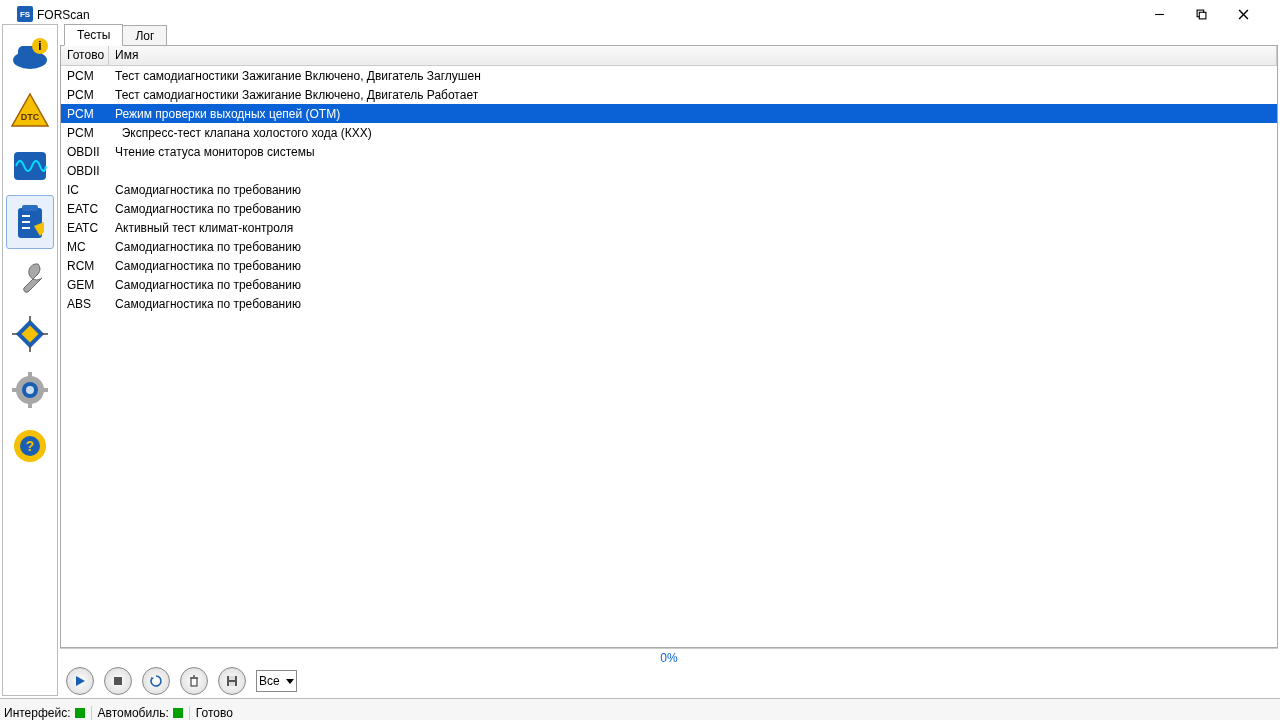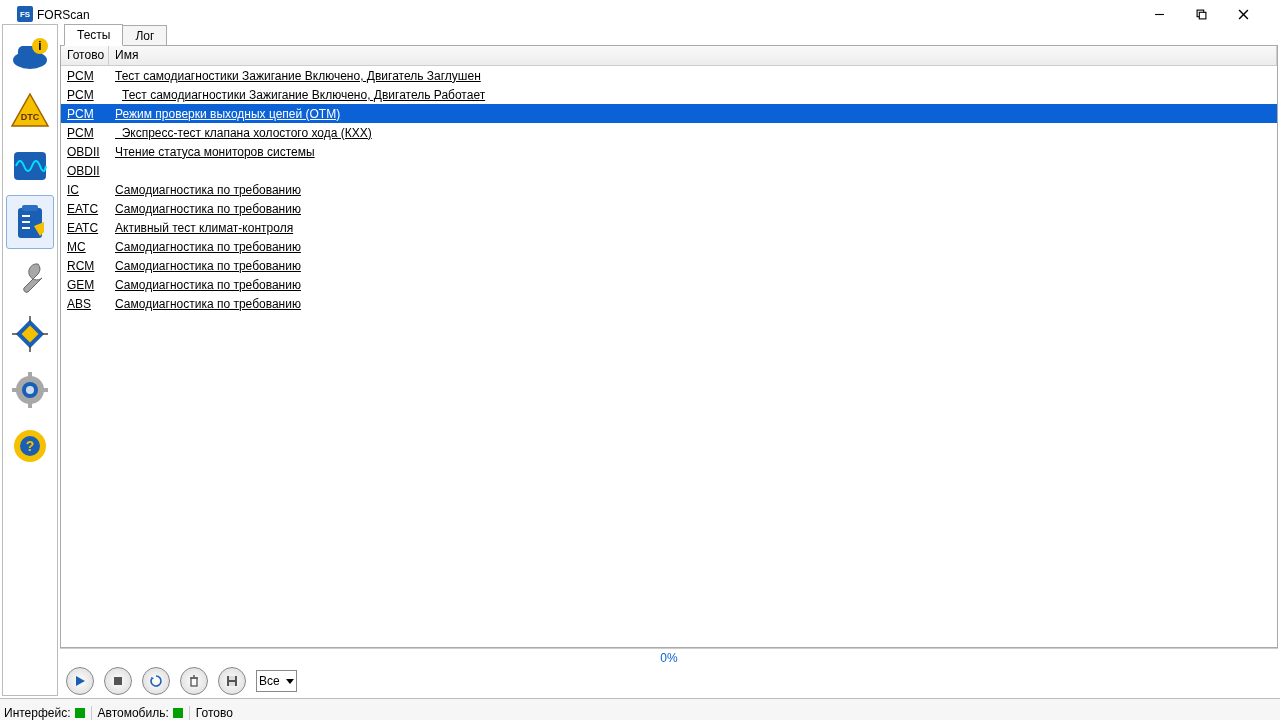--- a/index.html
+++ b/index.html
@@ -27,21 +27,21 @@
   
   .table-container { flex: 1; border: 1px solid #aaa; margin-top: -1px; overflow: hidden; background:#fff; }
   .table-header { display: flex; background: linear-gradient(#f9f9f9, #ececec); border-bottom: 1px solid #ccc; height: 20px; }
   .th { padding: 2px 6px; border-right: 1px solid #ccc; font-size: 12px; }
   .th.mod { width: 48px; }
   .th.name { flex: 1; }
   
   .rows { }
   .row { display: flex; height: 19px; align-items: center; }
   .row.selected { background: #0a62d6; color: #fff; }
-  .cell { padding: 1px 6px; font-size: 12px; text-decoration: underline; }
+  .cell { padding: 1px 6px; font-size: 12px; }
   .cell.mod { width: 48px; }
   .cell.name { flex: 1; }
   
   .progress-bar { height: 18px; border-top: 1px solid #ccc; display: flex; align-items: center; justify-content: center; font-size: 12px; color: #0a62d6; }
   
   .bottom-toolbar { height: 30px; display: flex; align-items: center; gap: 10px; padding: 2px 6px; }
   .tool-btn { width: 28px; height: 28px; border: 1px solid #888; border-radius: 50%; background: radial-gradient(#fefefe,#d8d8d8); display: flex; align-items: center; justify-content: center; }
   .tool-btn svg { width: 14px; height: 14px; }
   .filter-select { height: 22px; border: 1px solid #888; font-size: 12px; padding: 0 2px; display:flex; align-items:center; gap:6px; background:#fff;}
   
@@ -160,21 +160,21 @@
         <div class="th mod">Готово</div>
         <div class="th name">Имя</div>
       </div>
       <div class="rows" id="rows">
           <div class="row">
             <div class="cell mod">PCM</div>
             <div class="cell name" style="white-space: pre;">Тест самодиагностики Зажигание Включено, Двигатель Заглушен</div>
           </div>
           <div class="row">
             <div class="cell mod">PCM</div>
-            <div class="cell name" style="white-space: pre; margin-left: 7px;">Тест самодиагностики Зажигание Включено, Двигатель Работает</div>
+            <div class="cell name" style="white-space: pre;">Тест самодиагностики Зажигание Включено, Двигатель Работает</div>
           </div>
           <div class="row selected">
             <div class="cell mod">PCM</div>
             <div class="cell name" style="white-space: pre;">Режим проверки выходных цепей (OTM)</div>
           </div>
           <div class="row">
             <div class="cell mod">PCM</div>
             <div class="cell name" style="white-space: pre;">  Экспресс-тест клапана холостого хода (КХХ)</div>
           </div>
           <div class="row">

